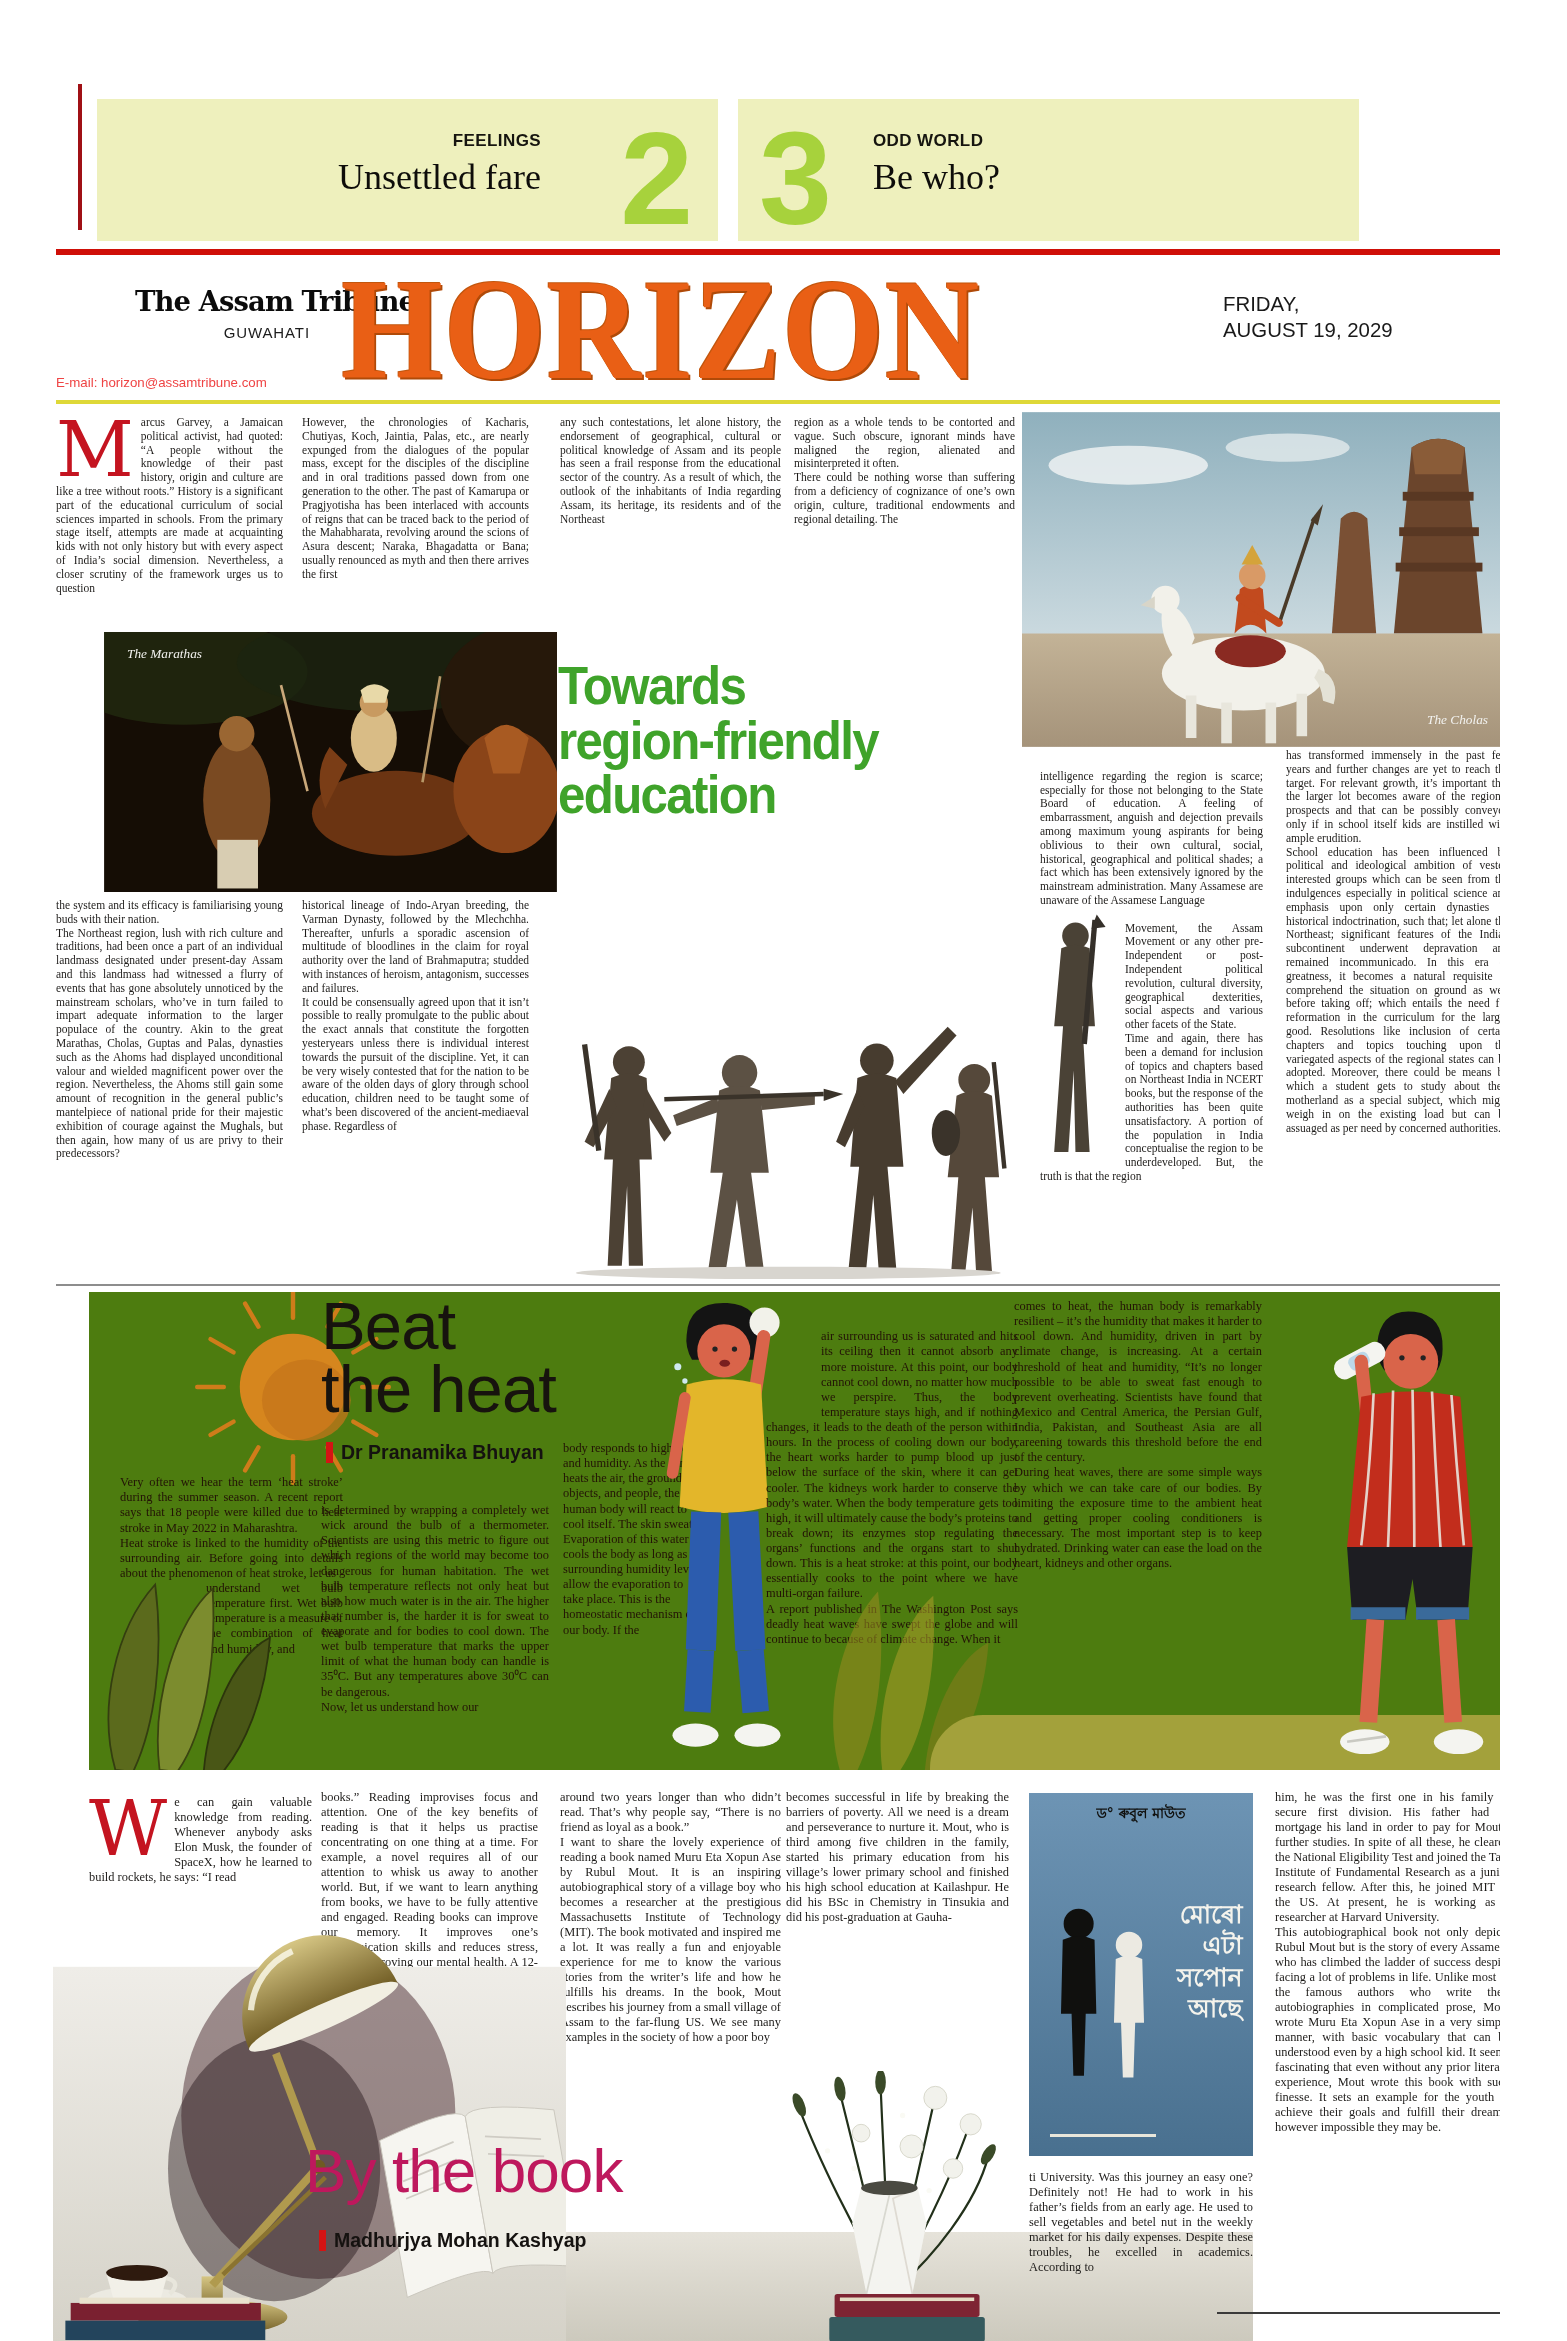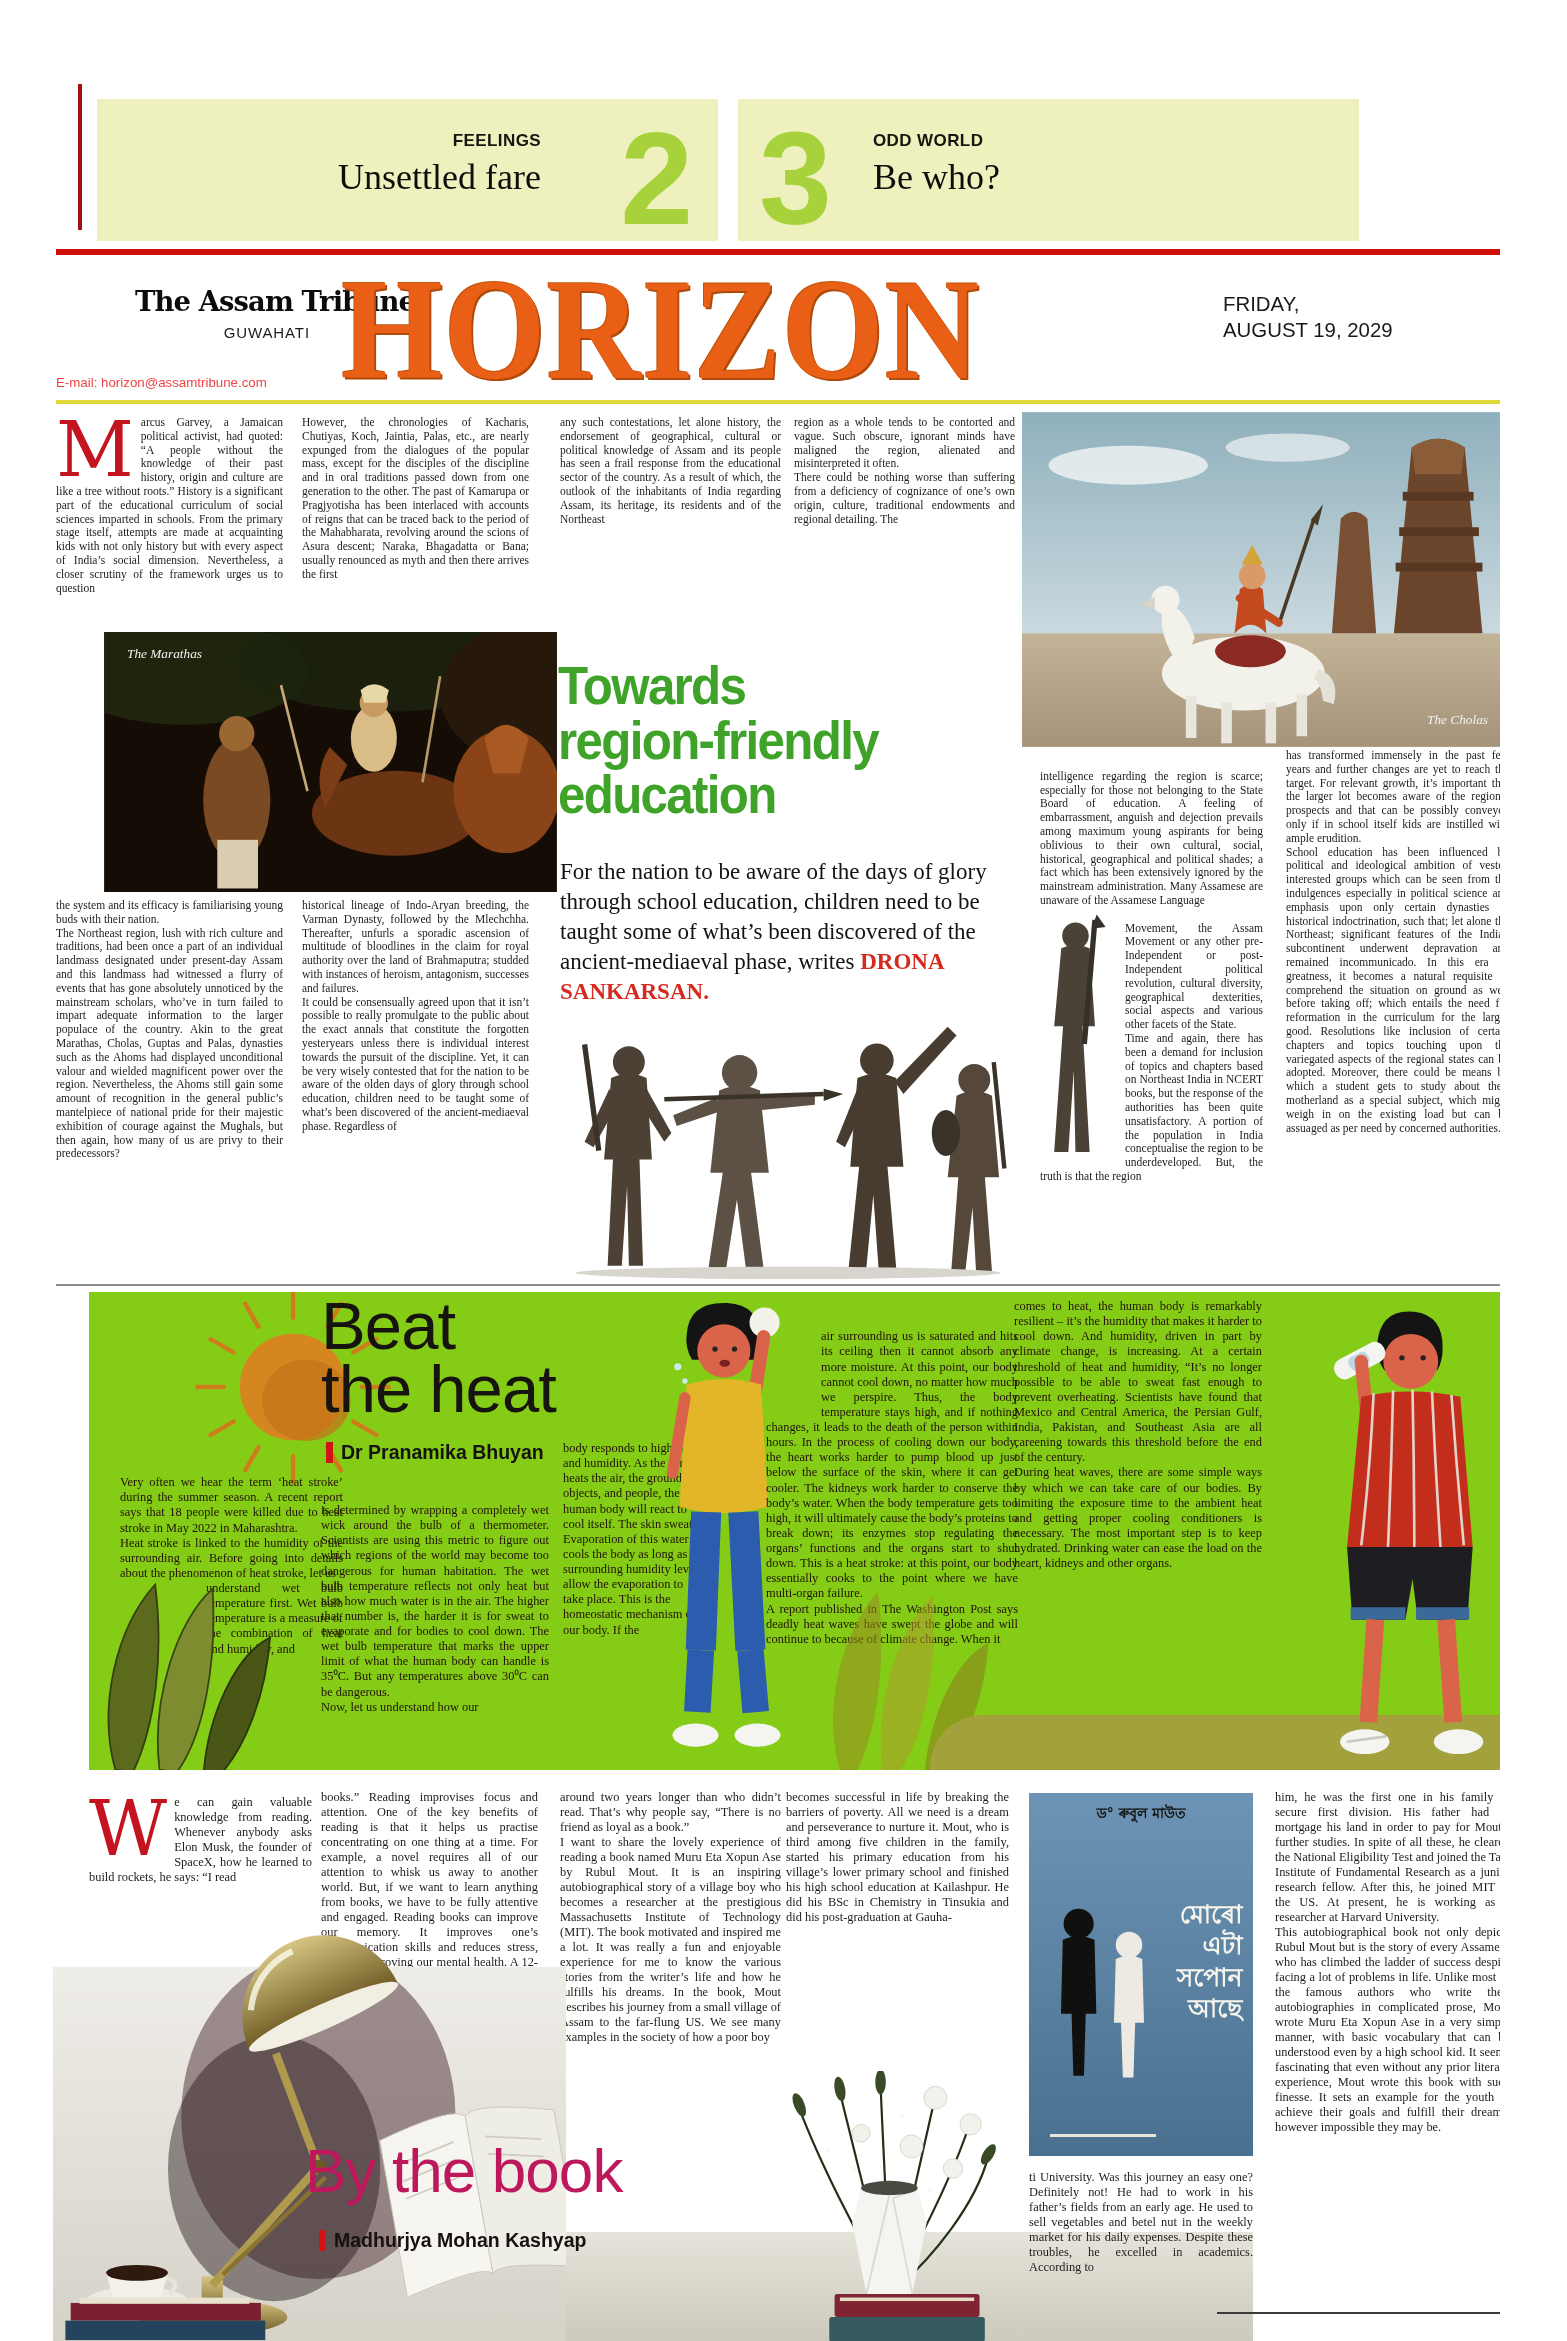--- a/index.html
+++ b/index.html
@@ -28,21 +28,21 @@
   .caption{position:absolute;font-style:italic;font-size:13.3px;color:#f2f2ef;}
   .caption.dark{color:#1e1e1e;}
   .img{position:absolute;overflow:hidden;}
   
   .headline{position:absolute;font-family:"Liberation Sans",sans-serif;font-weight:bold;font-size:53px;line-height:1.03;
             color:#3fa32a;letter-spacing:-1.8px;transform:scaleX(.93);transform-origin:left top;white-space:pre-line;}
   .standfirst{position:absolute;font-size:23px;line-height:1.3;color:#14130f;}
   .byline-red{color:#d42b1e;font-weight:bold;}
   .divider{position:absolute;background:#8d8d8d;}
   
-  .heat{position:absolute;left:89px;top:1292px;width:1421px;height:478px;background:#84cc16;overflow:hidden;}
+  .heat{position:absolute;left:89px;top:1292px;width:1421px;height:478px;background:#4d7c0f;overflow:hidden;}
   .heat .col{font-size:12.4px;line-height:1.22;color:#231306;}
   .h-title{position:absolute;left:232px;top:1.8px;font-family:"Liberation Sans",sans-serif;font-size:67px;line-height:.95;
            color:#17130e;letter-spacing:-0.9px;white-space:pre-line;}
   .authorbar{display:inline-block;width:7px;height:21px;background:#d41414;margin-right:8px;vertical-align:-3.5px;}
   .author{position:absolute;font-family:"Liberation Sans",sans-serif;font-weight:bold;font-size:19.5px;color:#151210;}
   .ind{display:block;padding-left:86px;}
   .fsp{float:left;width:55px;height:104px;}
   .statue-float{float:left;width:78px;height:250px;margin:3.5px 7px 1.8px 0;}
   
   .book .col{font-size:12.4px;line-height:1.21;}
@@ -117,23 +117,20 @@
   </div>
 
   <div class="col" style="left:56px;top:899px;width:227px;height:382px;">the system and its efficacy is familiarising young buds with their nation.
 The Northeast region, lush with rich culture and traditions, had been once a part of an individual landmass designated under present-day Assam and this landmass had witnessed a flurry of events that has gone absolutely unnoticed by the mainstream scholars, who’ve in turn failed to impart adequate information to the larger populace of the country. Akin to the great Marathas, Cholas, Guptas and Palas, dynasties such as the Ahoms had displayed unconditional valour and wielded magnificent power over the region. Nevertheless, the Ahoms still gain some amount of recognition in the general public’s mantelpiece of national pride for their majestic exhibition of courage against the Mughals, but then again, how many of us are privy to their predecessors?</div>
   <div class="col" style="left:302px;top:899px;width:227px;height:382px;">historical lineage of Indo-Aryan breeding, the Varman Dynasty, followed by the Mlechchha. Thereafter, unfurls a sporadic ascension of multitude of bloodlines in the claim for royal authority over the land of Brahmaputra; studded with instances of heroism, antagonism, successes and failures.
 It could be consensually agreed upon that it isn’t possible to really promulgate to the public about the exact annals that constitute the forgotten yesteryears unless there is individual interest towards the pursuit of the discipline. Yet, it can be very wisely contested that for the nation to be aware of the olden days of glory through school education, children need to be taught some of what’s been discovered of the ancient-mediaeval phase. Regardless of</div>
 
   <div class="headline" style="left:558px;top:659px;width:496px;">Towards
 region-friendly
 education</div>
-  <div class="standfirst" style="left:560px;top:857px;width:466px;height:152px;overflow:hidden;">
-    <span>For the nation to be aware of the days of glory through school education, children need to be taught some of what’s been discovered of the ancient-mediaeval phase, writes </span><span class="byline-red">DRONA SANKARSAN.</span>
-  </div>
 
   <div class="img" style="left:558px;top:1009px;width:465px;height:271px;background:#fff;">
     <div class="caption dark" style="left:190px;top:-12.4px;">The Ahoms</div>
     <svg width="465" height="271" viewBox="0 0 525 306">
       <g fill="#4c4134">
         <circle cx="80" cy="60" r="18"></circle>
         <path d="M60 78 Q80 68 100 78 L106 170 L92 170 L96 290 L80 290 L78 200 L72 290 L56 290 L62 170 L52 170 Z"></path>
         <path d="M58 90 L30 150 L40 156 L66 110 Z"></path>
           <path d="M100 90 L128 140 L120 150 L96 112 Z"></path>
         <line x1="30" y1="40" x2="46" y2="160" stroke="#3a332a" stroke-width="6"></line>

